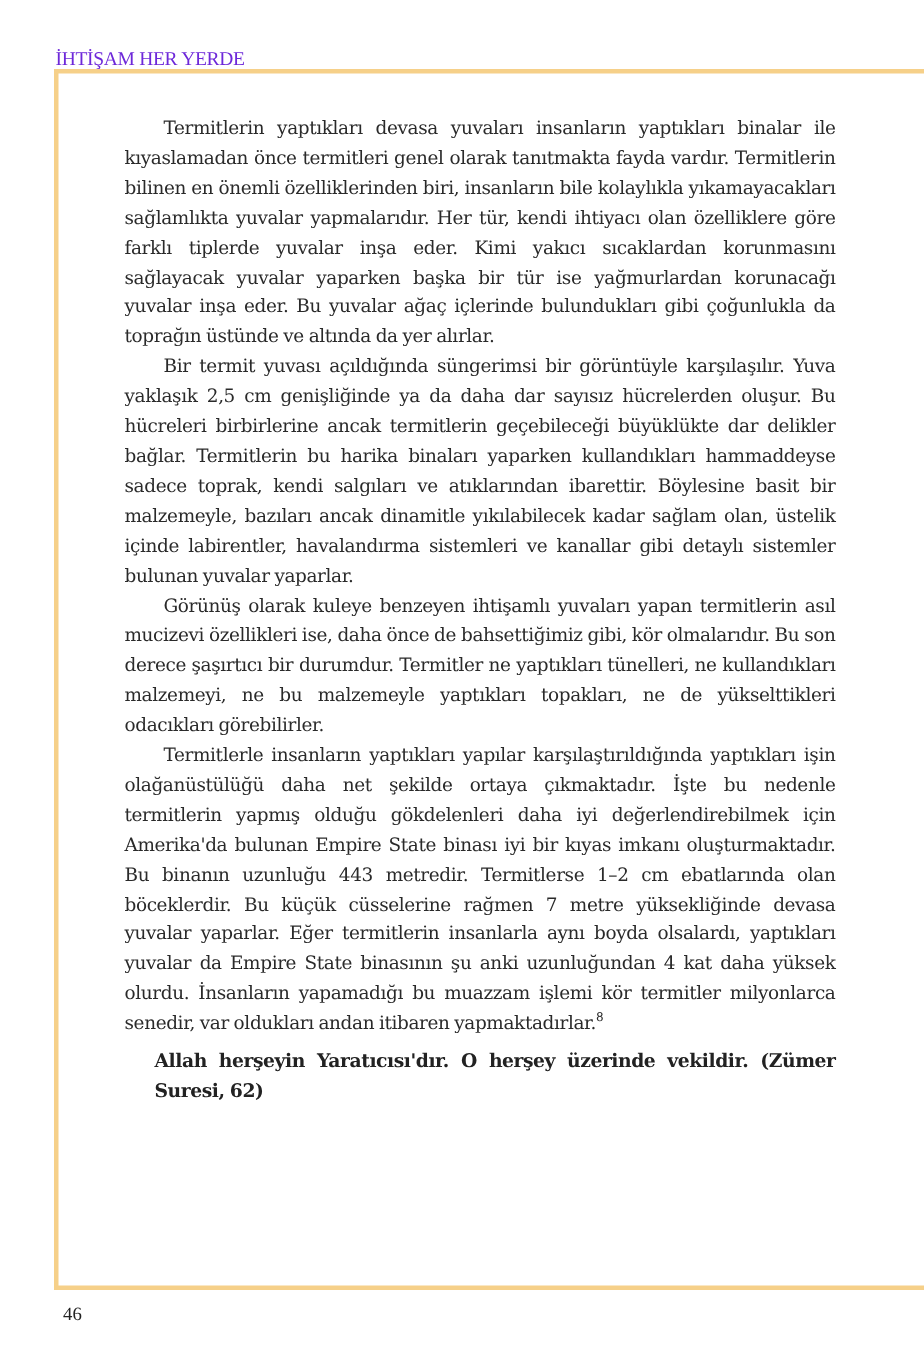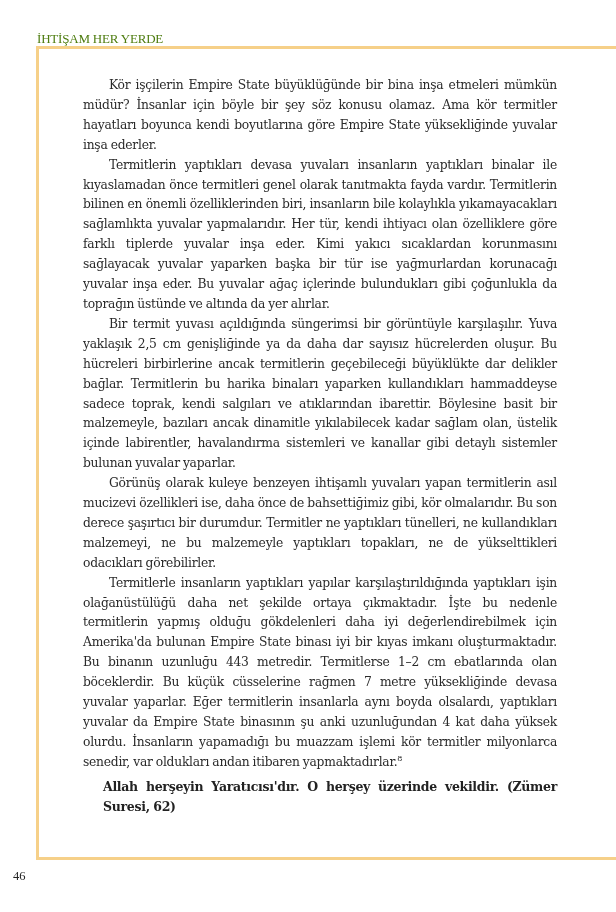--- a/index.html
+++ b/index.html
@@ -1,28 +1,28 @@
 <!DOCTYPE html>
 <html><head>
   <meta charset="utf-8">
   <style>
     html, body { margin: 0; padding: 0; background: #ffffff; }
     body { width: 616px; height: 912px; position: relative; overflow: hidden; }
     .running-header {
       position: absolute; left: 37px; top: 31px;
-      font-family: "Liberation Serif", serif; font-size: 13px; color: #4d7c0f;
+      font-family: "Liberation Serif", serif; font-size: 13px; color: #6d28d9;
       letter-spacing: -0.2px;
     }
     .frame {
       position: absolute; left: 36px; top: 46px; width: 600px; height: 814px;
       border-top: 3px solid #f6d089; border-left: 3px solid #f6d089; border-bottom: 3px solid #f6d089;
       box-sizing: border-box;
     }
     .page-number {
-      position: absolute; left: 13px; top: 869px;
+      position: absolute; left: 42px; top: 869px;
       font-family: "Liberation Serif", serif; font-size: 12.5px; color: #222;
     }
     .content {
       position: absolute; left: 83px; top: 76px; width: 474px;
       font-family: "DejaVu Serif", serif; color: #2a2a2a;
     }
     .title {
       text-align: center; font-weight: bold; font-size: 17px; letter-spacing: 0.2px;
       margin: 0 0 4px 0; color: #111; line-height: 24px;
     }
@@ -37,21 +37,20 @@
     }
   </style>
 </head>
 <body>
 
 <div class="running-header">İHTİŞAM HER YERDE</div>
 
 <div class="frame"></div>
 
 <div class="content">
-  <p class="para">Kör işçilerin Empire State büyüklüğünde bir bina inşa etmeleri mümkün müdür? İnsanlar için böyle bir şey söz konusu olamaz. Ama kör termitler hayatları boyunca kendi boyutlarına göre Empire State yüksekliğinde yuvalar inşa ederler.</p>
   <p class="para">Termitlerin yaptıkları devasa yuvaları insanların yaptıkları binalar ile kıyaslamadan önce termitleri genel olarak tanıtmakta fayda vardır. Termitlerin bilinen en önemli özelliklerinden biri, insanların bile kolaylıkla yıkamayacakları sağlamlıkta yuvalar yapmalarıdır. Her tür, kendi ihtiyacı olan özelliklere göre farklı tiplerde yuvalar inşa eder. Kimi yakıcı sıcaklardan korunmasını sağlayacak yuvalar yaparken başka bir tür ise yağmurlardan korunacağı yuvalar inşa eder. Bu yuvalar ağaç içlerinde bulundukları gibi çoğunlukla da toprağın üstünde ve altında da yer alırlar.</p>
   <p class="para">Bir termit yuvası açıldığında süngerimsi bir görüntüyle karşılaşılır. Yuva yaklaşık 2,5 cm genişliğinde ya da daha dar sayısız hücrelerden oluşur. Bu hücreleri birbirlerine ancak termitlerin geçebileceği büyüklükte dar delikler bağlar. Termitlerin bu harika binaları yaparken kullandıkları hammaddeyse sadece toprak, kendi salgıları ve atıklarından ibarettir. Böylesine basit bir malzemeyle, bazıları ancak dinamitle yıkılabilecek kadar sağlam olan, üstelik içinde labirentler, havalandırma sistemleri ve kanallar gibi detaylı sistemler bulunan yuvalar yaparlar.</p>
   <p class="para">Görünüş olarak kuleye benzeyen ihtişamlı yuvaları yapan termitlerin asıl mucizevi özellikleri ise, daha önce de bahsettiğimiz gibi, kör olmalarıdır. Bu son derece şaşırtıcı bir durumdur. Termitler ne yaptıkları tünelleri, ne kullandıkları malzemeyi, ne bu malzemeyle yaptıkları topakları, ne de yükselttikleri odacıkları görebilirler.</p>
   <p class="para"><span>Termitlerle insanların yaptıkları yapılar karşılaştırıldığında yaptıkları işin olağanüstülüğü daha net şekilde ortaya çıkmaktadır. İşte bu nedenle termitlerin yapmış olduğu gökdelenleri daha iyi değerlendirebilmek için Amerika'da bulunan Empire State binası iyi bir kıyas imkanı oluşturmaktadır. Bu binanın uzunluğu 443 metredir. Termitlerse 1–2 cm ebatlarında olan böceklerdir. Bu küçük cüsselerine rağmen 7 metre yüksekliğinde devasa yuvalar yaparlar. Eğer termitlerin insanlarla aynı boyda olsalardı, yaptıkları yuvalar da Empire State binasının şu anki uzunluğundan 4 kat daha yüksek olurdu. İnsanların yapamadığı bu muazzam işlemi kör termitler milyonlarca senedir, var oldukları andan itibaren yapmaktadırlar.</span><sup>8</sup></p>
   <p class="verse">Allah herşeyin Yaratıcısı'dır. O herşey üzerinde vekildir. (Zümer Suresi, 62)</p>
 </div>
 
 <div class="page-number">46</div>
 
 </body></html>

